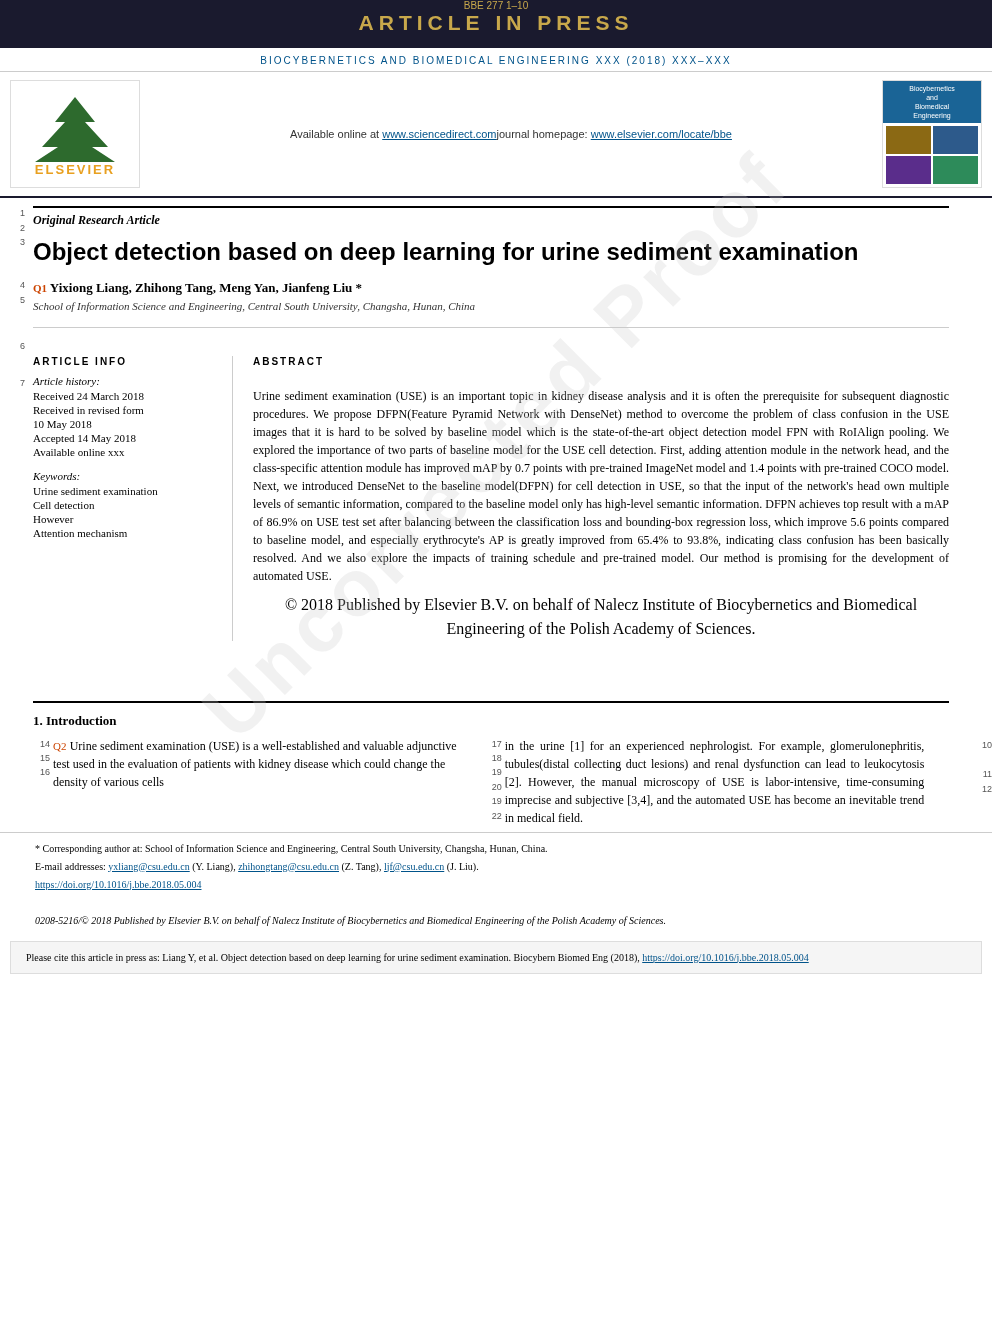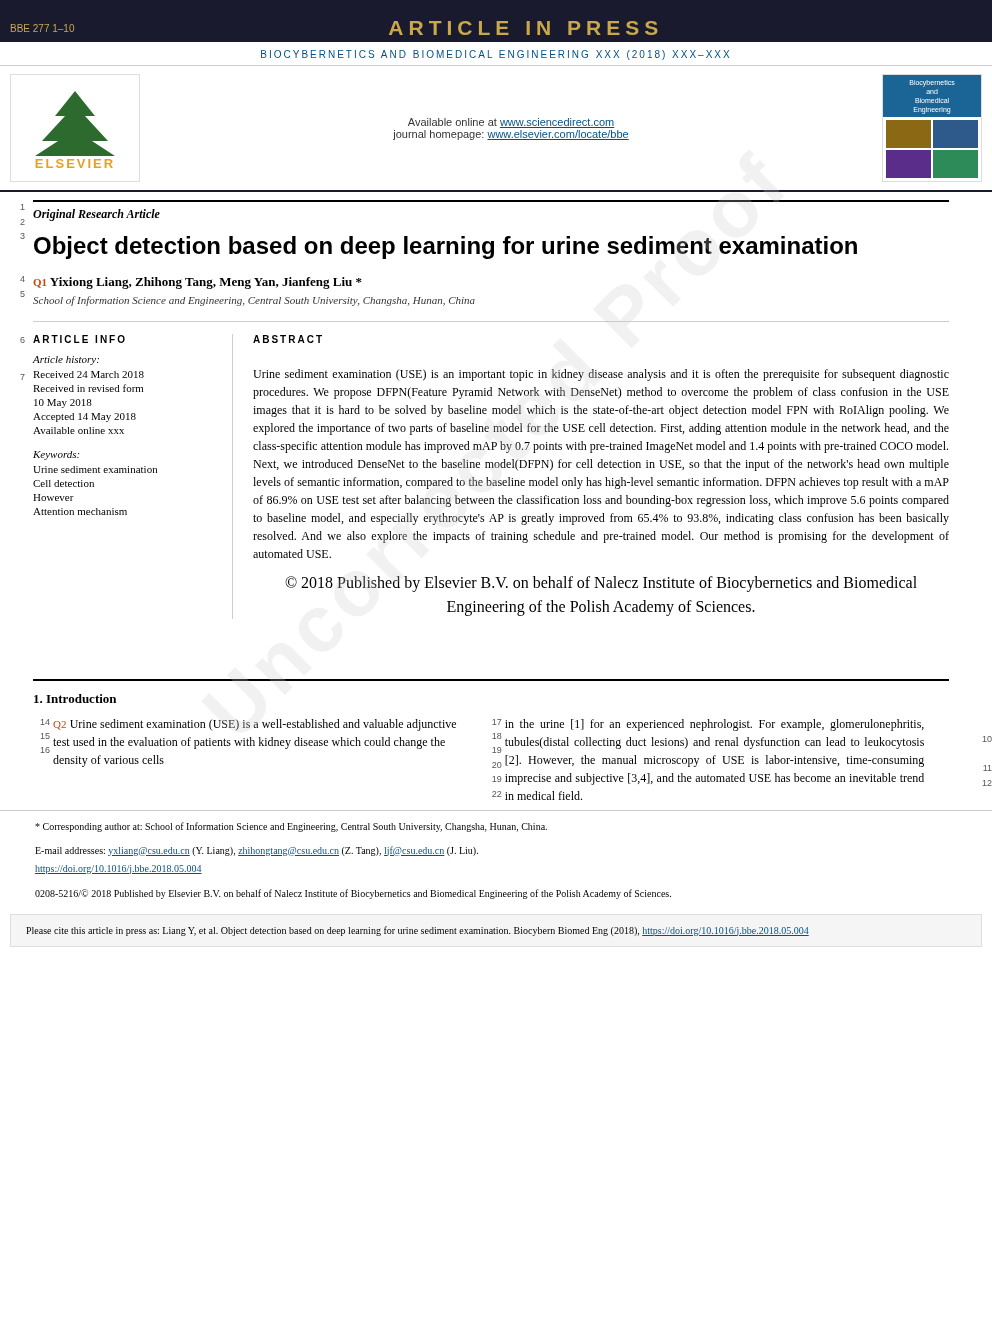--- a/index.html
+++ b/index.html
@@ -29,21 +29,21 @@
       width: 130px;
       display: flex;
       flex-direction: column;
       align-items: center;
       justify-content: center;
       border: 1px solid #ddd;
     }
     .journal-center {
       flex: 1;
       display: flex;
-      flex-direction: column;
+      flex-direction: row;
       align-items: center;
       justify-content: center;
     }
     .available-online {
       font-size: 11px;
       color: #333;
       font-family: Arial, sans-serif;
     }
     .sciencedirect-link {
       color: #00538a;
@@ -119,21 +119,21 @@
       font-style: italic;
       color: #333;
       margin-bottom: 15px;
     }
 
     
     .two-col {
       display: flex;
       gap: 20px;
       border-top: 1px solid #ccc;
-      padding-top: 12px;
+      padding-top: 28px;
     }
     .left-col {
       width: 200px;
       flex-shrink: 0;
       border-right: 1px solid #ccc;
       padding-right: 15px;
     }
     .right-col {
       flex: 1;
     }
@@ -252,21 +252,21 @@
       letter-spacing: 5px;
     }
   </style>
 </head>
 <body>
 
 <div class="page">
 
   <div class="watermark">Uncorrected Proof</div>
 
-  <div style="background:#1a1a2e; padding: 16px 10px 2px; display:flex; justify-content:space-between; align-items:center;">
+  <div style="background:#1a1a2e; padding: 0 10px 2px; display:flex; justify-content:space-between; align-items:center;flex-direction:column;">
     <span style="color:#c8a84b; font-size:10px; font-family:Arial,sans-serif;">BBE 277 1–10</span>
     <span style="color:#c8a84b; font-size:21px; font-weight:bold; font-family:Arial,sans-serif; letter-spacing:5px;">ARTICLE IN PRESS</span>
     <span style="color:#1a1a2e; font-size:10px;">_</span>
   </div>
   <div style="background:#fff; border-bottom:1px solid #ccc; text-align:center; padding:4px 0 3px;">
     <span style="color:#00538a; font-size:10px; letter-spacing:2px; font-family:Arial,sans-serif;">BIOCYBERNETICS AND BIOMEDICAL ENGINEERING XXX (2018) XXX–XXX</span>
   </div>
 
   <div class="journal-header">
 
@@ -412,33 +412,33 @@
       <div style="line-height:1.6">&nbsp;</div>
       <div style="line-height:1.6">11</div>
       <div style="line-height:1.6">12</div>
     </div>
   </div>
 
   <div class="footer-notes">
     <div class="footer-star">
       <span>* Corresponding author at: School of Information Science and Engineering, Central South University, Changsha, Hunan, China.</span>
     </div>
-    <div style="margin-top:8px;">
+    <div style="margin-top:2px;">
       <span>E-mail addresses:</span>
       <a class="footer-link">yxliang@csu.edu.cn</a>
       <span>(Y. Liang),</span>
       <a class="footer-link">zhihongtang@csu.edu.cn</a>
       <span>(Z. Tang),</span>
       <a class="footer-link">ljf@csu.edu.cn</a>
       <span>(J. Liu).</span>
     </div>
     <div style="margin-top:2px;">
       <a class="doi-text">https://doi.org/10.1016/j.bbe.2018.05.004</a>
     </div>
-    <div class="issn-line" style="margin-top:9px;">0208-5216/© 2018 Published by Elsevier B.V. on behalf of Nalecz Institute of Biocybernetics and Biomedical Engineering of the Polish Academy of Sciences.</div>
+    <div class="issn-line" style="margin-top:20px;font-style:italic;">0208-5216/© 2018 Published by Elsevier B.V. on behalf of Nalecz Institute of Biocybernetics and Biomedical Engineering of the Polish Academy of Sciences.</div>
   </div>
 
   <div class="citation-box">
     <span>Please cite this article in press as: Liang Y, et al. Object detection based on deep learning for urine sediment examination. Biocybern Biomed Eng (2018),</span>
     <a class="footer-link">https://doi.org/10.1016/j.bbe.2018.05.004</a>
   </div>
 
 </div>
 
 </body></html>

